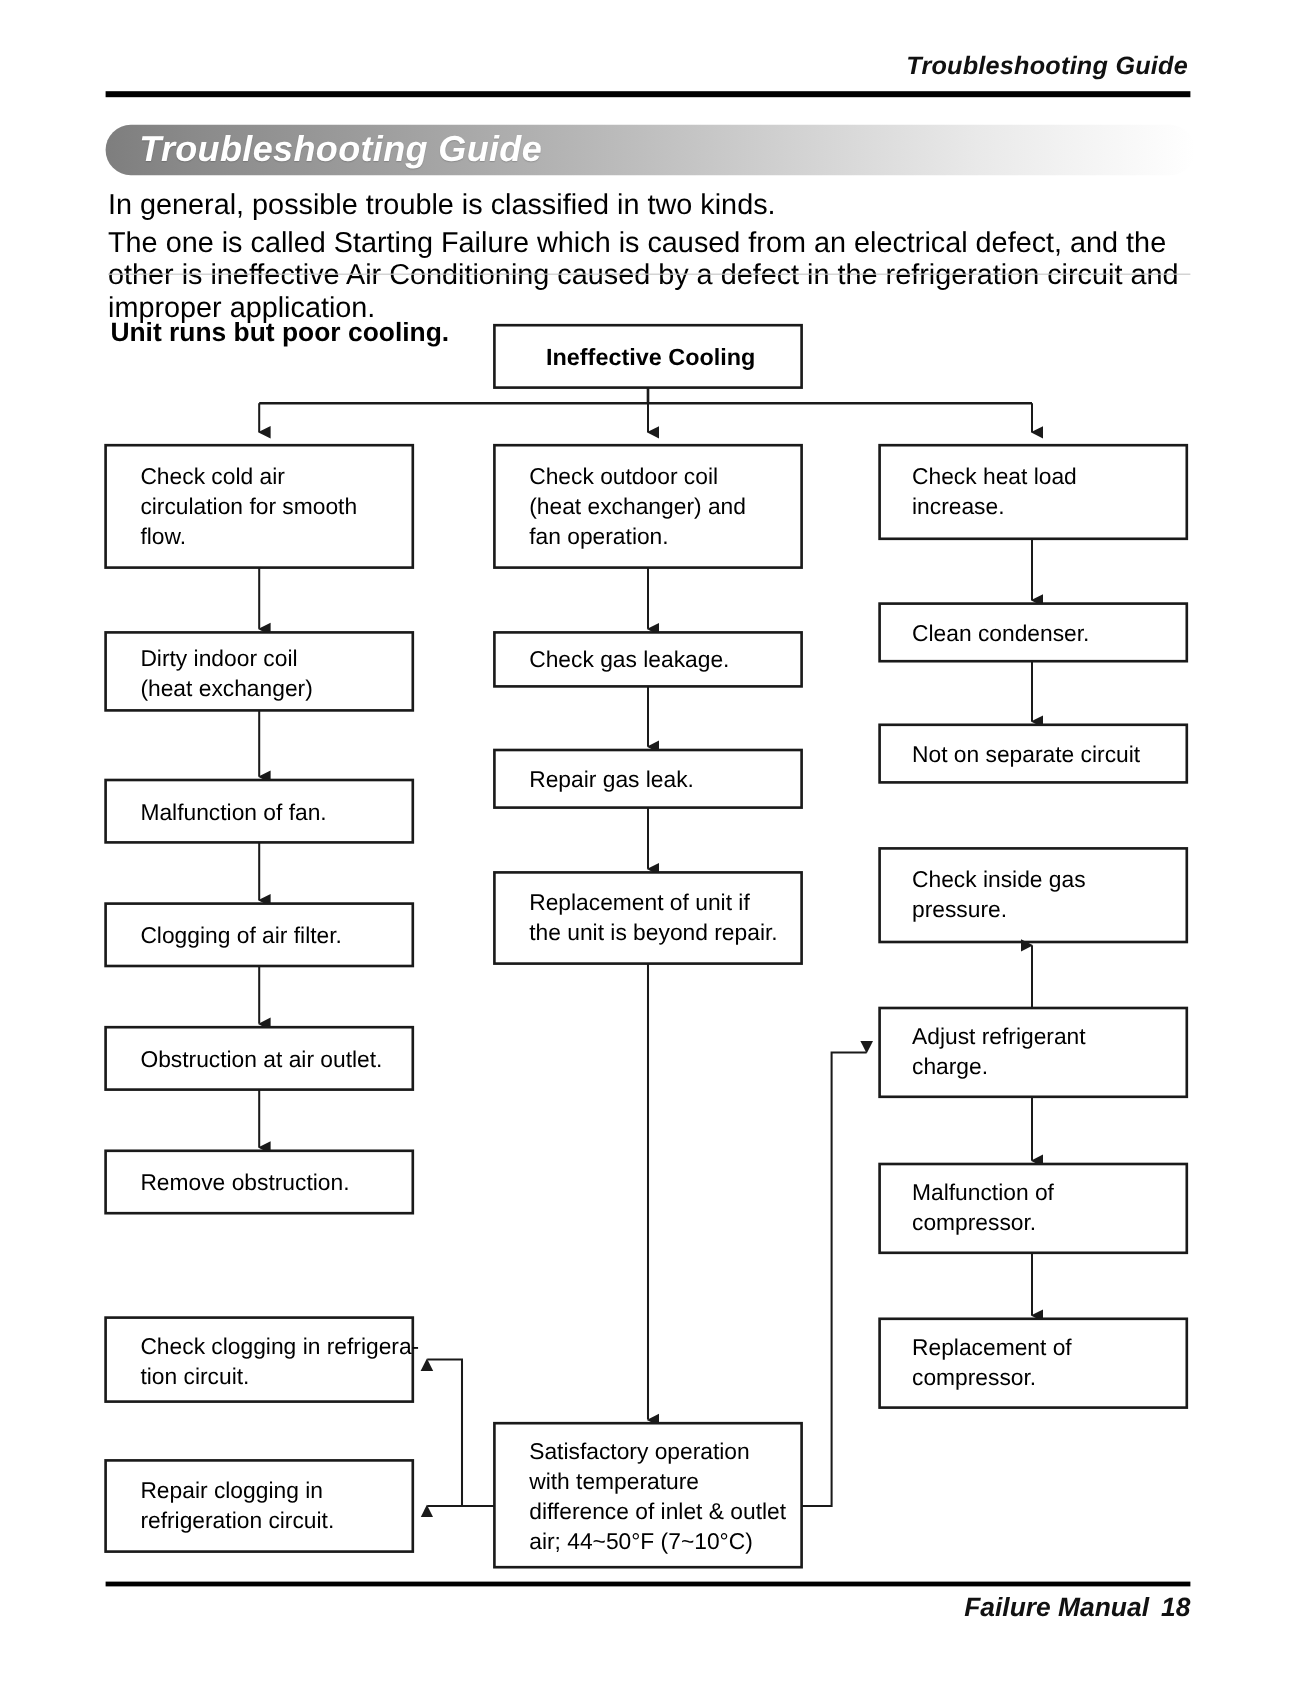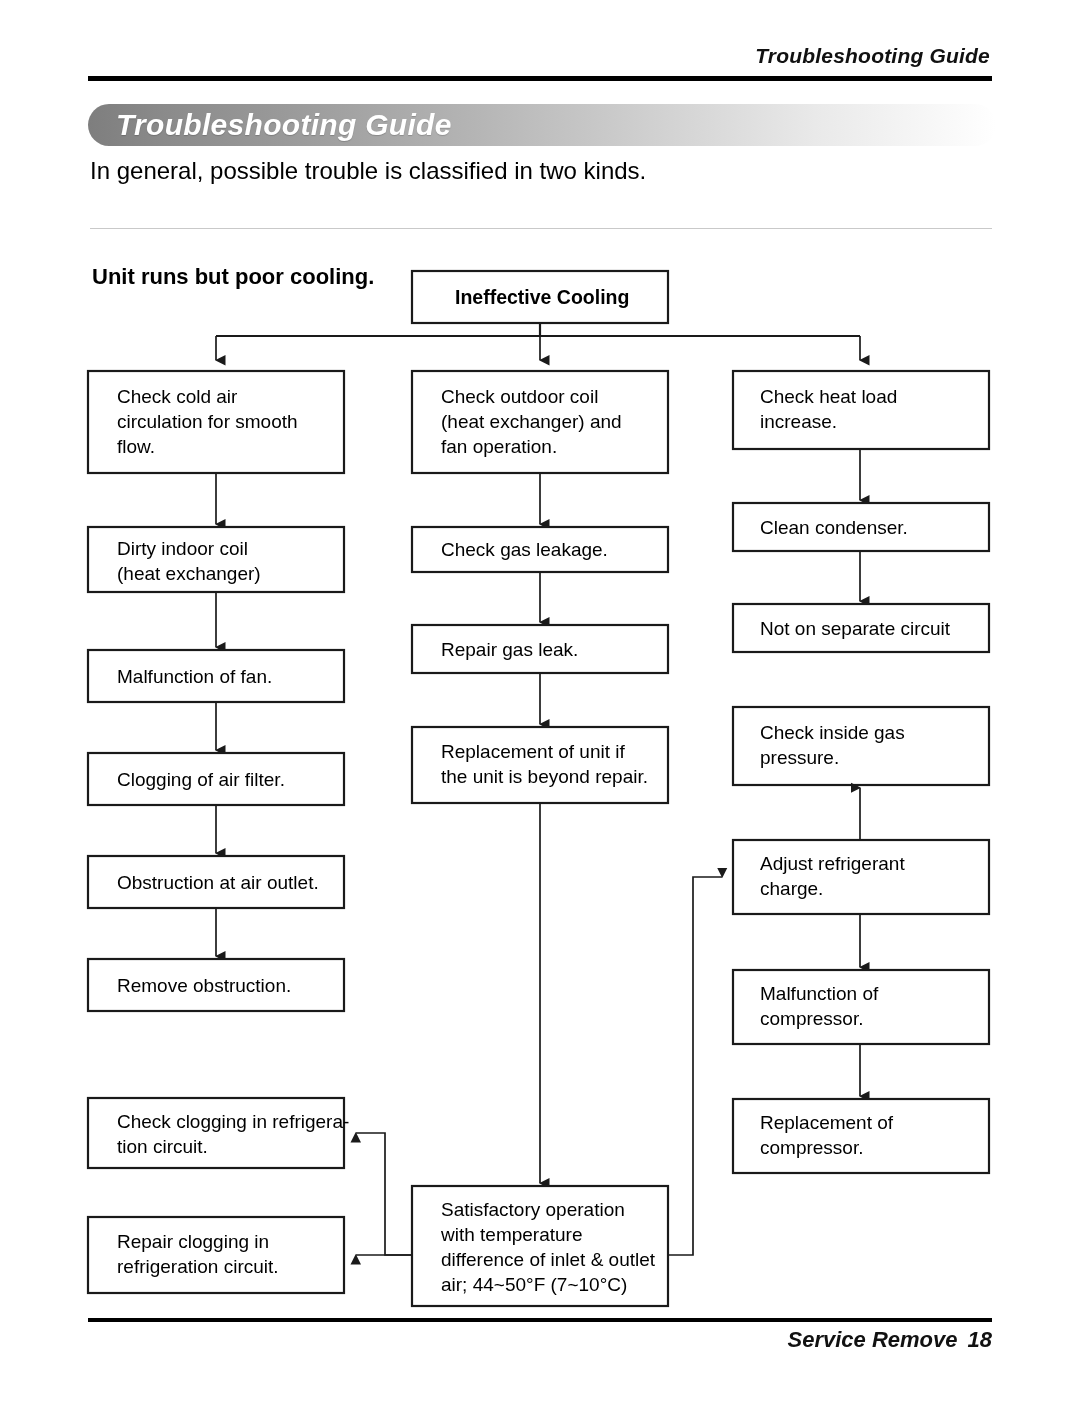--- a/index.html
+++ b/index.html
@@ -146,20 +146,21 @@
 
 <div class="running-head">Troubleshooting Guide</div>
 <div class="head-rule"></div>
 
 <div class="title-pill">
   <span>Troubleshooting Guide</span>
 </div>
 
 <div class="intro">
   <p>In general, possible trouble is classified in two kinds.</p>
+  <p>The one is called Starting Failure which is caused from an electrical defect, and the other is ineffective Air Conditioning caused by a defect in the refrigeration circuit and improper application.</p>
 </div>
 
 <div class="thin-rule"></div>
 <div class="section-title">Unit runs but poor cooling.</div>
 
 <svg id="flow" viewBox="0 0 1080 1405">
   <defs>
     <marker id="arrowDown" markerWidth="12" markerHeight="12" refX="5.5" refY="9.5" orient="auto" markerUnits="userSpaceOnUse">
       <path d="M0.5,0 L11,0 L5.75,10.5 Z" fill="#1a1a1a"></path>
     </marker>
@@ -317,14 +318,14 @@
 
   <g>
     <rect class="node-rect" x="733" y="1099" width="256" height="74"></rect>
     <text class="node-text" x="760" y="1129">Replacement of</text>
     <text class="node-text" x="760" y="1154">compressor.</text>
   </g>
 </svg>
 
 <div class="foot-rule"></div>
 <div class="footer">
-  <span>Service Remove</span><span class="page-no">18</span>
+  <span>Failure Manual</span><span class="page-no">18</span>
 </div>
 
 </body></html>

